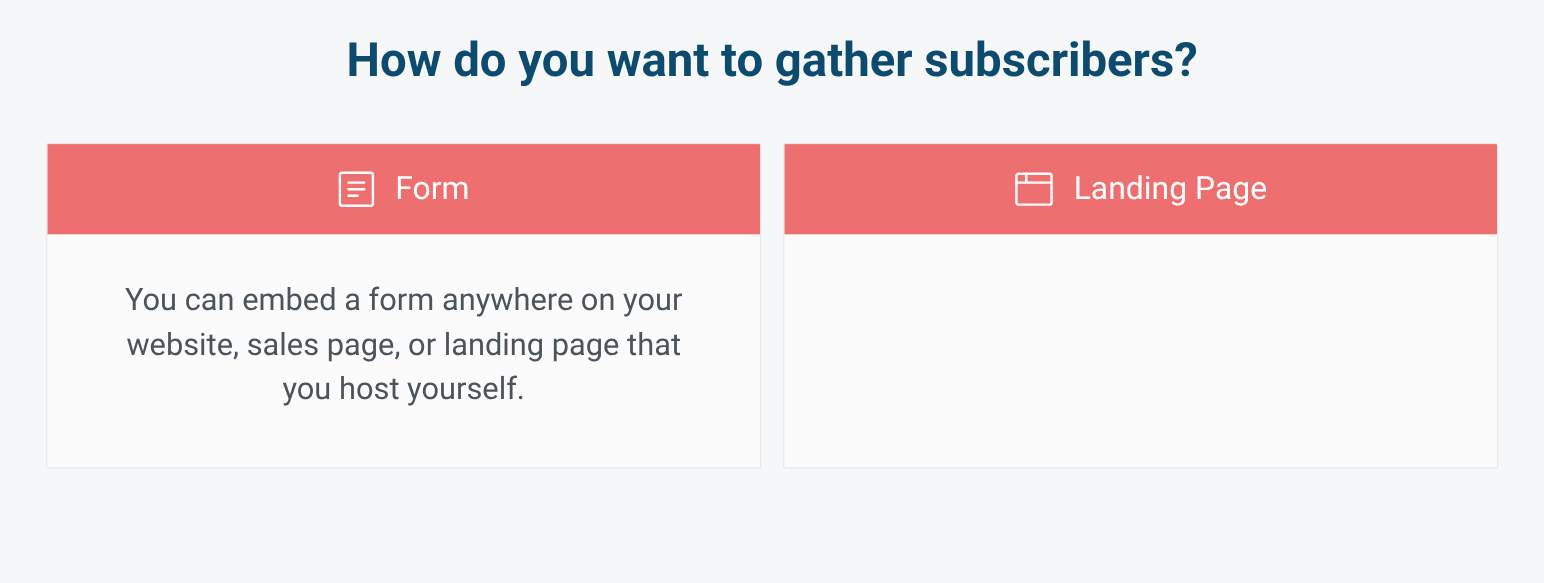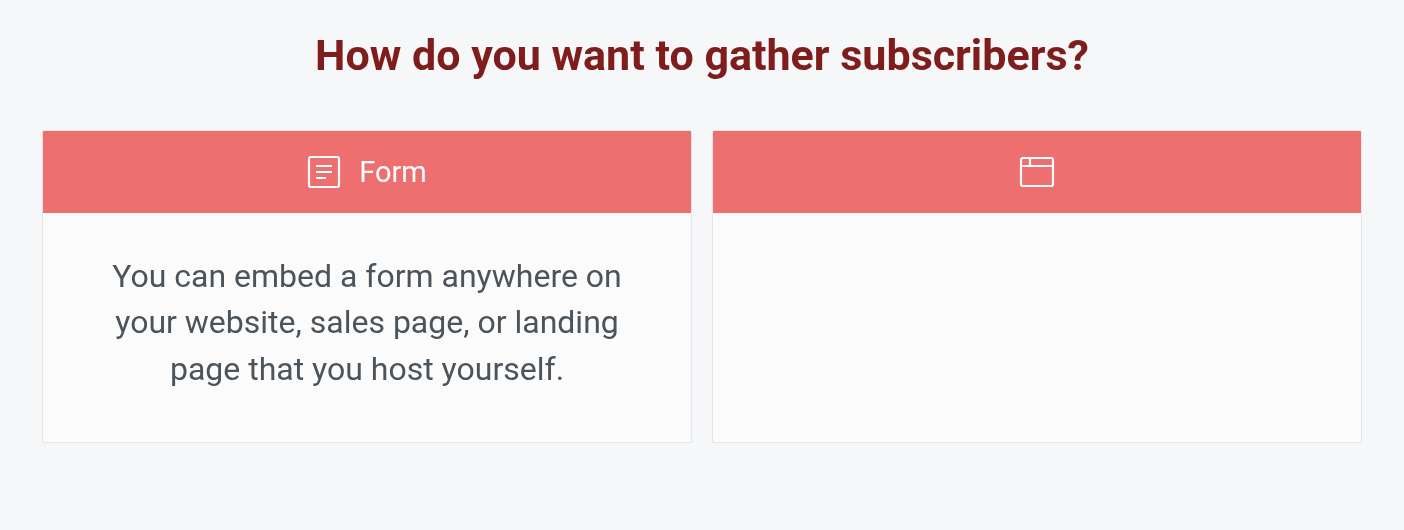--- a/index.html
+++ b/index.html
@@ -11,21 +11,21 @@
       font-family: -apple-system, BlinkMacSystemFont, "Segoe UI", Roboto, "Helvetica Neue", Arial, sans-serif;
       background: #f5f7f8;
       width: 1404px;
       height: 530px;
       padding: 25px 40px;
     }
     .heading {
       text-align: center;
       font-size: 43px;
       font-weight: 700;
-      color: #7f1d1d;
+      color: #0c4a6e;
       margin-bottom: 50px;
       margin-top: 5px;
     }
     .cards {
       display: flex;
       gap: 20px;
       justify-content: center;
     }
     .card {
       flex: 1;
@@ -53,21 +53,21 @@
     .card-title {
       font-size: 29px;
       font-weight: 400;
       color: #ffffff;
     }
     .card-body {
       padding: 40px 50px 50px 50px;
       text-align: center;
     }
     .card-desc {
-      font-size: 32px;
+      font-size: 28px;
       line-height: 1.45;
       color: #4c545b;
       font-weight: 400;
     }
   </style>
 </head>
 <body>
 
 <h1 class="heading">How do you want to gather subscribers?</h1>
 
@@ -92,16 +92,17 @@
 
   <div class="card">
     <div class="card-header">
       <span class="icon">
         <svg width="36" height="32" viewBox="0 0 36 32" fill="none">
           <rect x="2" y="2" width="32" height="28" rx="2" stroke="#ffffff" stroke-width="2.2" fill="none"></rect>
           <line x1="2" y1="10" x2="34" y2="10" stroke="#ffffff" stroke-width="2.2"></line>
           <line x1="11" y1="2" x2="11" y2="10" stroke="#ffffff" stroke-width="2.2"></line>
         </svg>
       </span>
+      <span class="card-title">Landing Page</span>
     </div>
   </div>
 
 </div>
 
 </body></html>

